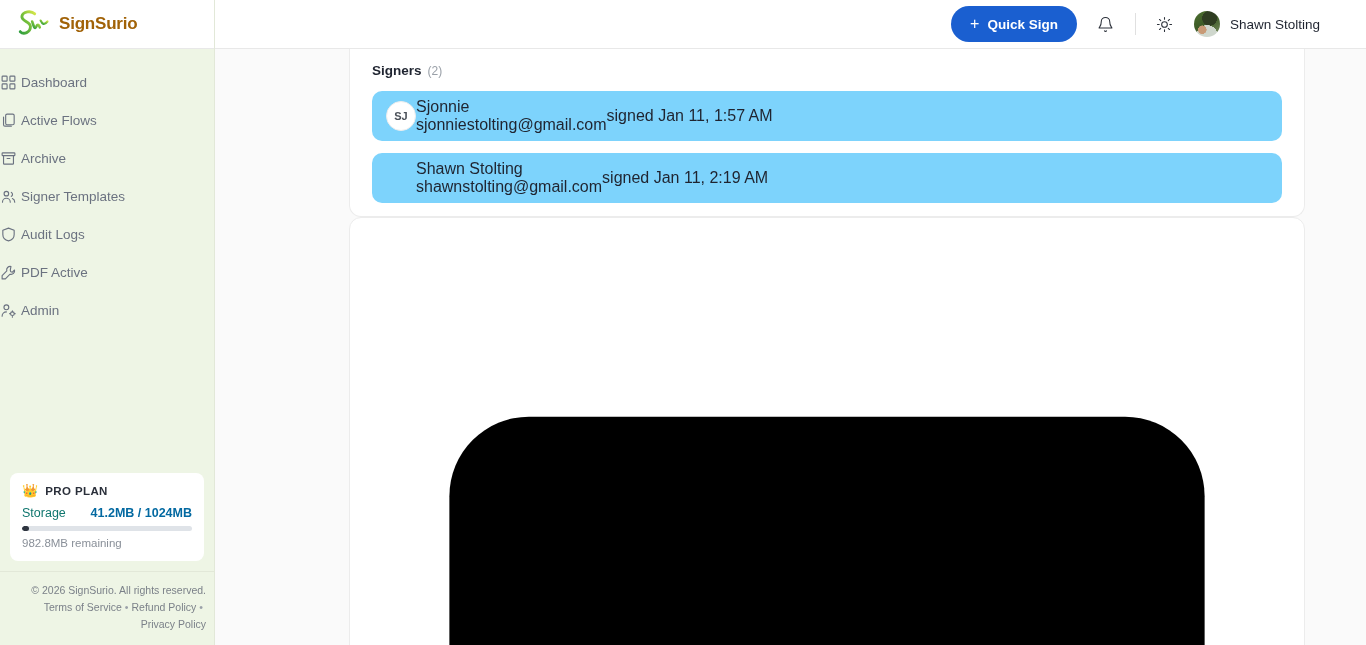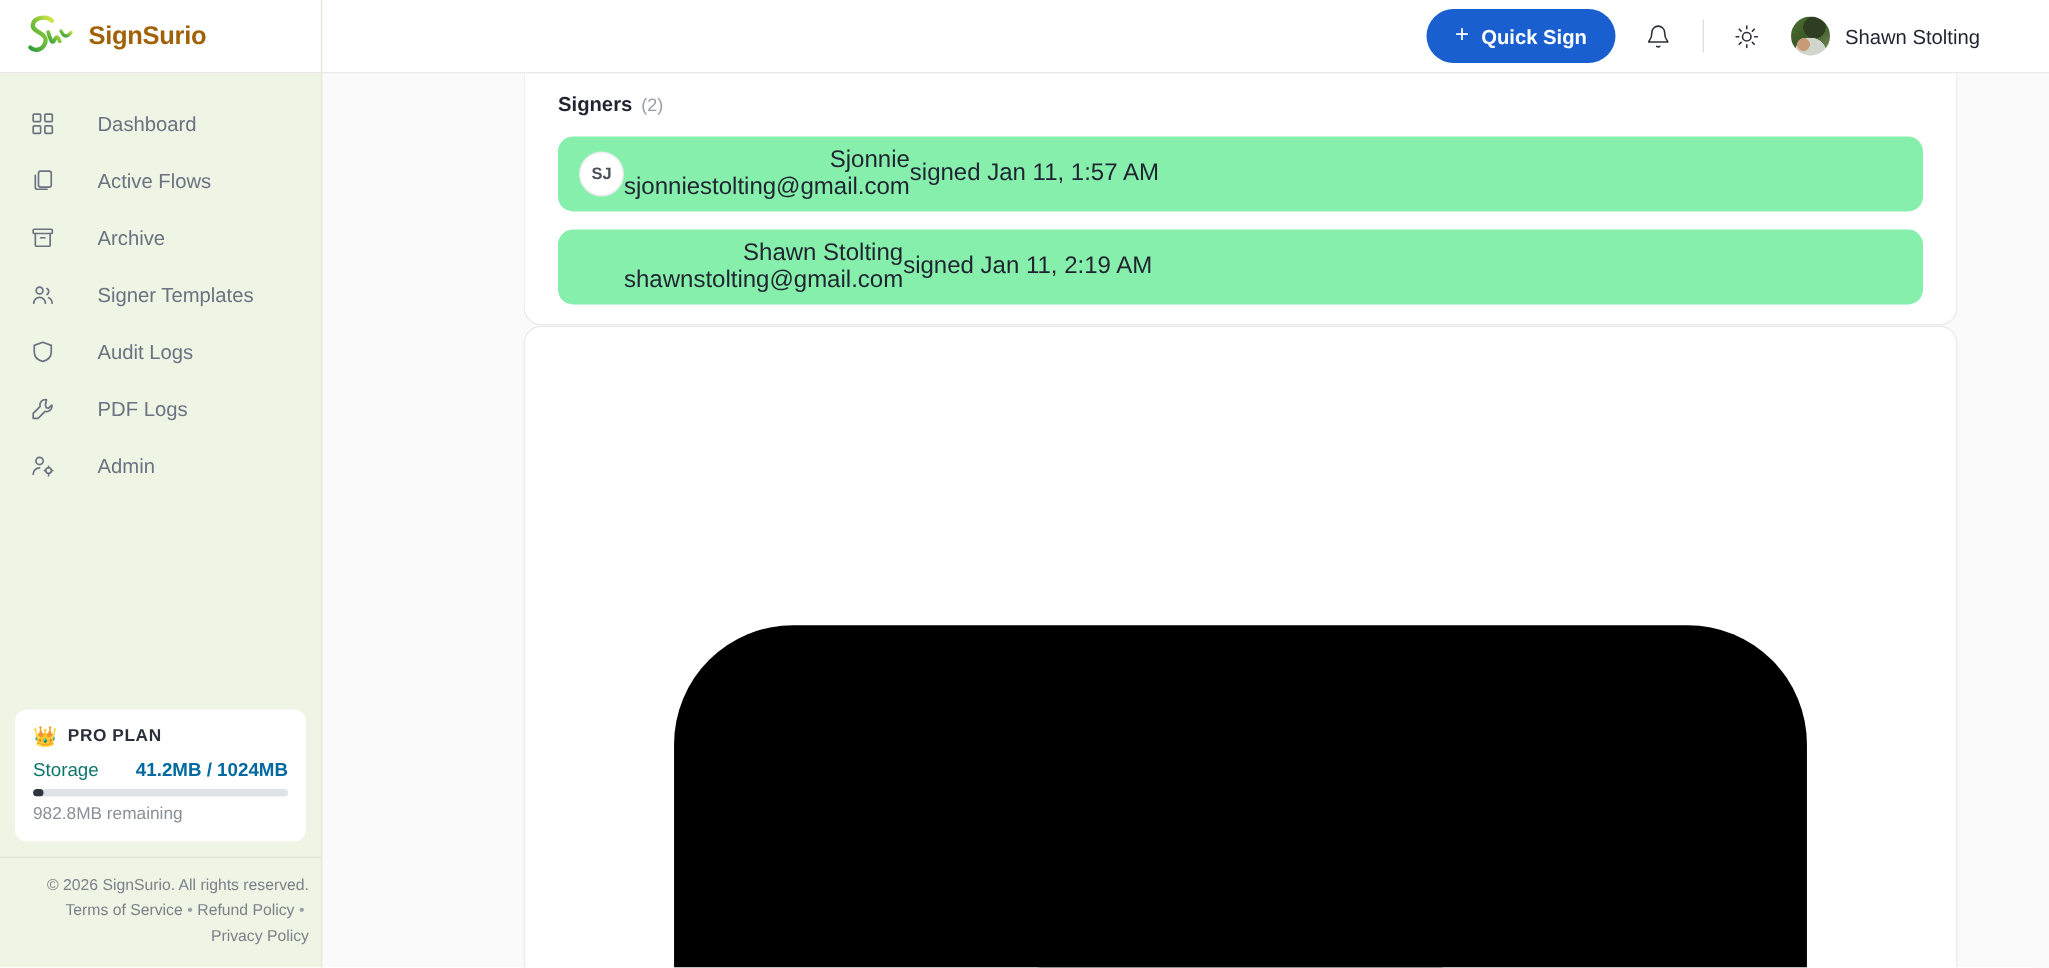--- a/index.html
+++ b/index.html
@@ -25,22 +25,22 @@
     border-bottom: 1px solid #e8e8e8;
     display: flex; align-items: center; gap: 9px;
     padding-left: 16px;
     flex: 0 0 49px;
   }
   .logo-mark { width: 34px; height: 30px; display: block; }
   .logo-text { font-size: 17px; font-weight: bold; letter-spacing: -0.2px; color: #a16207; }
 
   .nav { padding-top: 14px; flex: 1 1 auto; }
   .nav-item {
-    display: flex; align-items: center; gap: 28px;
-    height: 38px; padding-left: 20px;
+    display: flex; align-items: center; gap: 4px;
+    height: 38px; 
     color: #6b7280; font-size: 13.5px;
     cursor: pointer;
   }
   .nav-item svg { width: 17px; height: 17px; flex: 0 0 17px; stroke: #6b7280; fill: none; stroke-width: 1.6; stroke-linecap: round; stroke-linejoin: round; }
 
   .plan-card {
     margin: 0 10px 10px 10px; background: #ffffff;
     border-radius: 8px; padding: 11px 12px 12px 12px;
   }
   .plan-head { display: flex; align-items: center; gap: 7px; margin-bottom: 9px; }
@@ -97,22 +97,22 @@
   .scroller { padding: 0 0 0 0; }
   .card {
     background: #ffffff; border: 1px solid #ececec; border-radius: 12px;
     margin: 0 auto; width: 956px; margin-left: 134px;
   }
   .card.signers { border-top: none; border-radius: 0 0 12px 12px; padding: 12px 22px 18px 22px; height: 168px; }
   .section-title { font-size: 13.5px; font-weight: bold; color: #1f2430; }
   .section-count-inline { font-size: 12px; color: #9aa0a8; font-weight: normal; margin-left: 6px; }
 
   .signer-row {
-    display: flex; align-items: center; background: #86efac;
-    border-radius: 10px; padding: 10px 14px; margin-top: 12px; height: 50px; text-align: right;
+    display: flex; align-items: center; background: #7dd3fc;
+    border-radius: 10px; padding: 10px 14px; margin-top: 12px; height: 50px;
   }
   .sig-avatar-initials {
     width: 30px; height: 30px; border-radius: 50%; background: #ffffff;
     border: 1px solid #ededed; display: flex; align-items: center; justify-content: center;
     font-size: 11px; font-weight: bold; color: #4b5159; flex: 0 0 30px;
   }
   .sig-avatar-photo {
     width: 30px; height: 30px; border-radius: 50%; flex: 0 0 30px;
     background:
       radial-gradient(circle at 34% 70%, #c89a76 0 18%, transparent 19%),
@@ -241,21 +241,21 @@
       <div class="nav-item">
         <svg viewBox="0 0 24 24">
             <path d="M12 3l8 3v6c0 5-3.5 8-8 9-4.5-1-8-4-8-9V6z"></path>
           </svg>
         <span>Audit Logs</span>
       </div>
       <div class="nav-item">
         <svg viewBox="0 0 24 24">
             <path d="M15.5 3.5a5 5 0 0 0-5.9 6.3L3 16.4V21h4.6l6.6-6.6a5 5 0 0 0 6.3-5.9l-3 3-2.4-.6-.6-2.4z"></path>
           </svg>
-        <span>PDF Logs</span>
+        <span>PDF Active</span>
       </div>
       <div class="nav-item">
         <svg viewBox="0 0 24 24">
             <circle cx="9" cy="7.5" r="3.4"></circle>
             <path d="M3 20c0-3.4 2.7-6 6-6"></path>
             <circle cx="17.5" cy="16.5" r="2.6"></circle>
             <path d="M17.5 12.6v1M17.5 20.4v1M21.4 16.5h-1M14.6 16.5h-1"></path>
           </svg>
         <span>Admin</span>
       </div>

